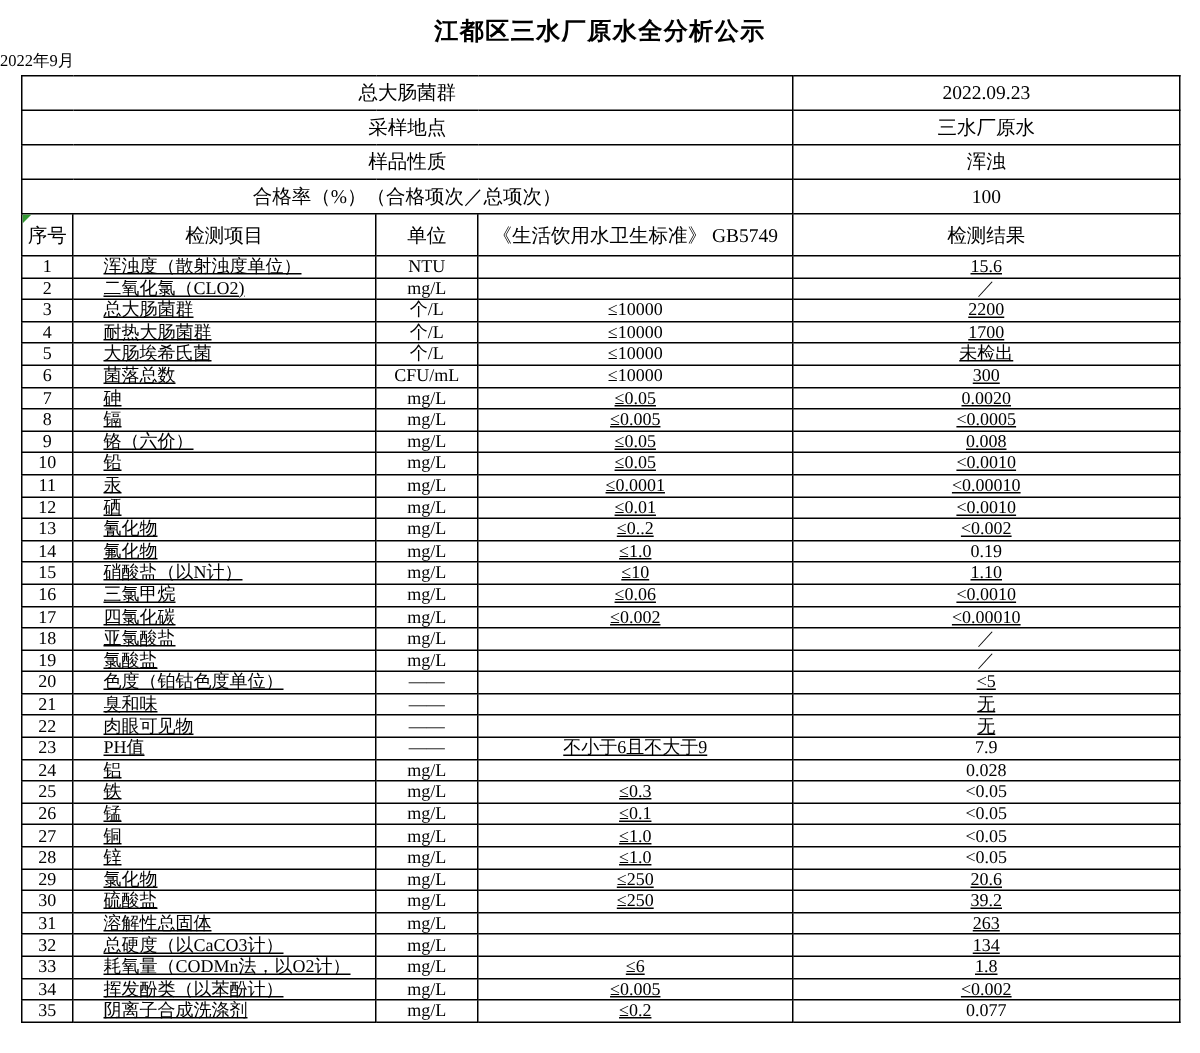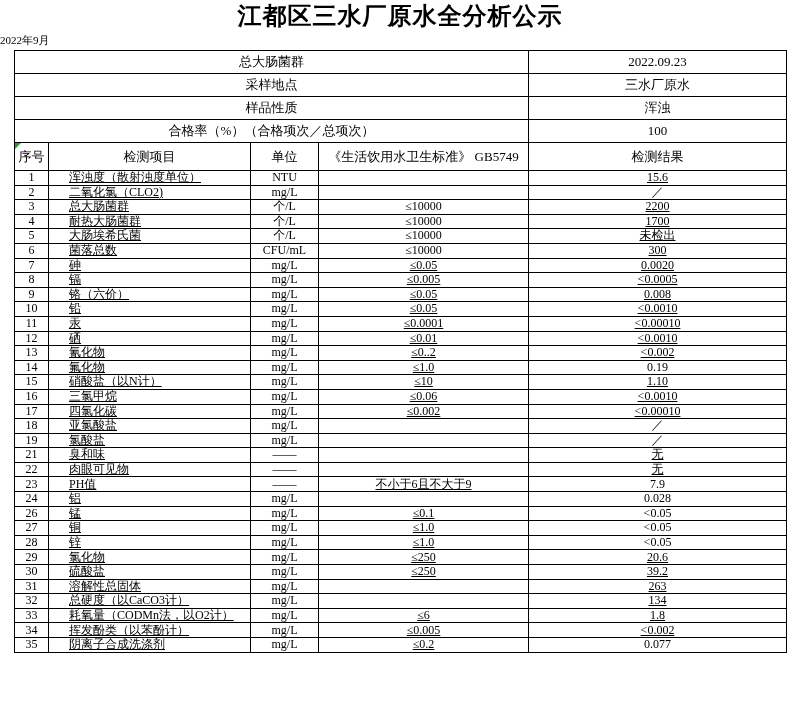--- a/index.html
+++ b/index.html
@@ -5,21 +5,22 @@
   html,body{margin:0;padding:0;background:#fff;}
   .page{
     position:relative;
     width:800px;height:702px;
     background:#fff;color:#000;
     font-family:"Liberation Serif","DejaVu Serif",serif;
     overflow:hidden;
   }
   .title{
     text-align:center;
-    font-size:24px;
+    padding-top:11px;
+    font-size:16px;
     font-weight:bold;
     letter-spacing:1px;
   }
   .subtitle{
     text-align:left;
     font-size:11px;
     margin-top:1px;
   }
   table.main{
     border-collapse:collapse;
@@ -237,20 +238,27 @@
           <td class="c-res">／</td>
         </tr>
         <tr>
           <td class="c-no">19</td>
           <td class="c-item">氯酸盐</td>
           <td class="c-unit">mg/L</td>
           <td class="c-std"></td>
           <td class="c-res">／</td>
         </tr>
         <tr>
+          <td class="c-no">20</td>
+          <td class="c-item">色度（铂钴色度单位）</td>
+          <td class="c-unit">——</td>
+          <td class="c-std"></td>
+          <td class="c-res u">&lt;5</td>
+        </tr>
+        <tr>
           <td class="c-no">21</td>
           <td class="c-item">臭和味</td>
           <td class="c-unit">——</td>
           <td class="c-std"></td>
           <td class="c-res u">无</td>
         </tr>
         <tr>
           <td class="c-no">22</td>
           <td class="c-item">肉眼可见物</td>
           <td class="c-unit">——</td>
@@ -265,20 +273,27 @@
           <td class="c-res">7.9</td>
         </tr>
         <tr>
           <td class="c-no">24</td>
           <td class="c-item">铝</td>
           <td class="c-unit">mg/L</td>
           <td class="c-std"></td>
           <td class="c-res">0.028</td>
         </tr>
         <tr>
+          <td class="c-no">25</td>
+          <td class="c-item">铁</td>
+          <td class="c-unit">mg/L</td>
+          <td class="c-std u">≤0.3</td>
+          <td class="c-res">&lt;0.05</td>
+        </tr>
+        <tr>
           <td class="c-no">26</td>
           <td class="c-item">锰</td>
           <td class="c-unit">mg/L</td>
           <td class="c-std u">≤0.1</td>
           <td class="c-res">&lt;0.05</td>
         </tr>
         <tr>
           <td class="c-no">27</td>
           <td class="c-item">铜</td>
           <td class="c-unit">mg/L</td>

